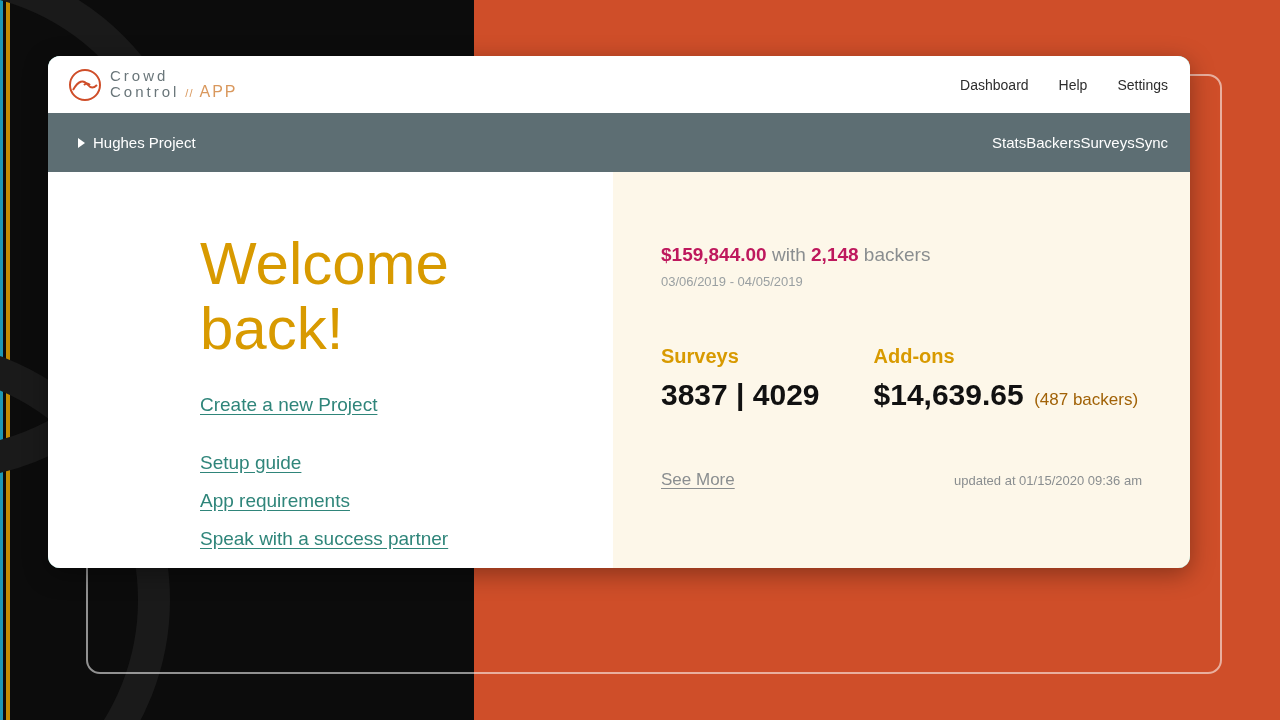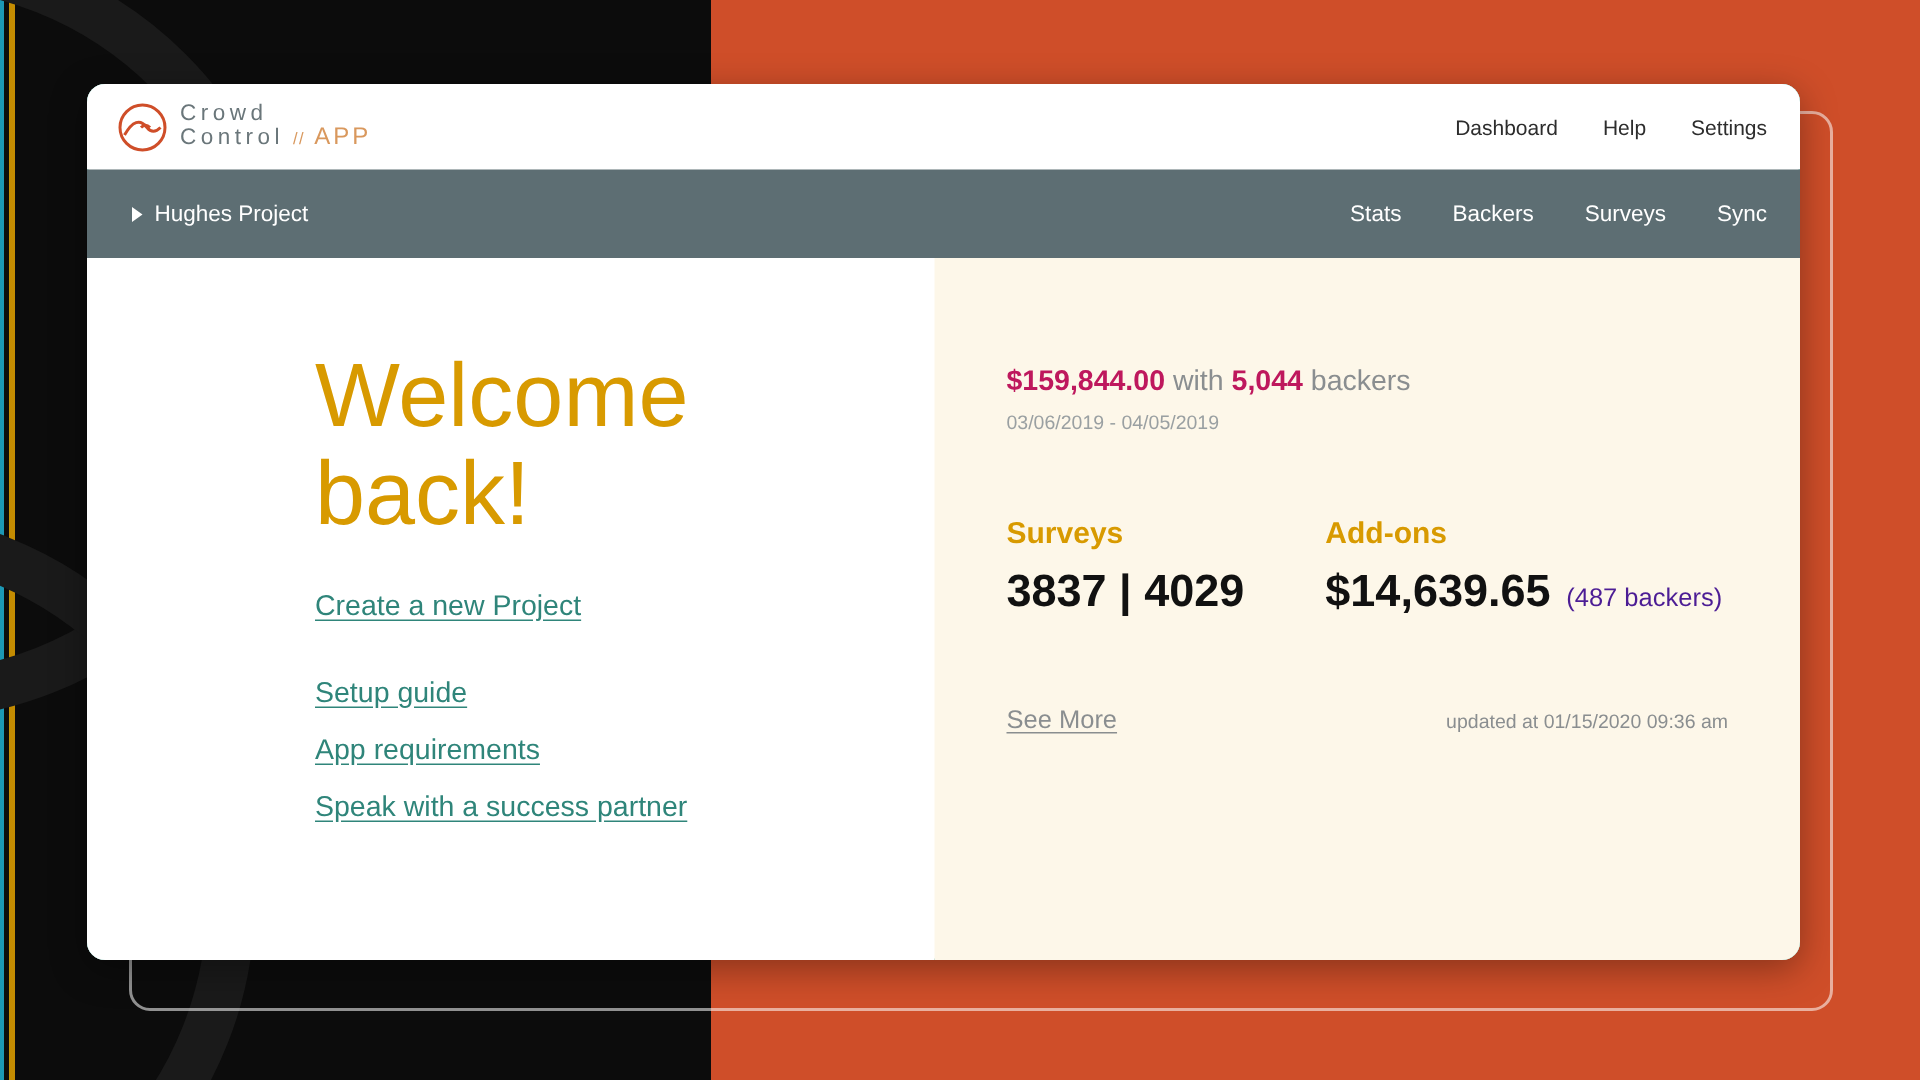--- a/index.html
+++ b/index.html
@@ -24,22 +24,22 @@
     position: absolute;
     border: 32px solid #1a1a1a;
     border-radius: 50%;
   }
   .arc1 { width: 520px; height: 520px; left: -320px; top: -40px; }
   .arc2 { width: 520px; height: 520px; left: -350px; top: 340px; }
 
   
   .card {
     position: absolute;
-    left: 58px; top: 56px;
-    width: 1142px; height: 584px;
+    left: 48px; top: 56px;
+    width: 1142px; height: 512px;
     background: #ffffff;
     border-radius: 12px;
     box-shadow: 0 6px 24px rgba(0,0,0,.35), 0 0 0 1px #49a89a inset;
     overflow: hidden;
   }
 
   
   .top {
     width: 100%; height: 57px;
     background: #fff;
@@ -60,21 +60,21 @@
 
   
   .graybar {
     height: 59px; background:#5d6e73;
     display:flex; align-items:center; justify-content:space-between;
     padding: 0 22px 0 30px;
     color:#fff;
   }
   .breadcrumb { display:flex; align-items:center; gap:8px; font-size:15px; cursor:pointer;}
   .breadcrumb .tri { width:0;height:0;border-top:5px solid transparent;border-bottom:5px solid transparent;border-left:7px solid #fff; }
-  .tabs { display:flex; gap:34px; font-size:15px; }
+  .tabs { display:flex; font-size:15px; }
   .tabs a { color:#fff; text-decoration:none; cursor:pointer; }
 
   
   .content { display:flex; height: calc(100% - 57px - 59px); }
   .left-pane  { width: 565px; padding: 60px 30px 30px 152px; background:#fff; }
   .right-pane { flex:1; background:#fdf7e9; padding: 72px 30px 30px 48px; position:relative;}
 
   .welcome { color:#d89a00; font-weight:400; font-size:60px; line-height:1.08; margin-bottom: 32px; }
 
   .linklist a {
@@ -88,21 +88,21 @@
   .linklist .row { margin-bottom: 16px; }
   .linklist .gap { height: 20px; }
 
   .moneyline { color:#8a8e90; font-size:19px; }
   .moneyline .strong { color:#be185d; font-weight:600; }
   .daterange { color:#9aa0a2; font-size:13px; margin-top:8px; }
 
   .statsrow { display:flex; gap:54px; margin-top: 56px; }
   .statblock .label { color:#d89a00; font-size:20px; font-weight:600; margin-bottom:10px;}
   .statblock .big { color:#111; font-weight:700; font-size:30px; }
-  .statblock .small { color:#4c1d95; font-size:17px; font-weight:400; margin-left:6px;}
+  .statblock .small { color:#a16207; font-size:17px; font-weight:400; margin-left:6px;}
 
   .seemore-row { margin-top: 58px; display:flex; justify-content:space-between; align-items:center; padding-right:18px;}
   .seemore { color:#8a8e90; font-size:17px; text-decoration:underline; text-underline-offset:3px; cursor:pointer;}
   .updated { color:#8a8e90; font-size:13px; }
 
   
   .ghost {
     position:absolute;
     left: 86px; top: 74px;
     width: 1136px; height: 600px;
@@ -176,21 +176,21 @@
         <div class="row"><a>Setup guide</a></div>
         <div class="row"><a>App requirements</a></div>
         <div class="row"><a>Speak with a success partner</a></div>
       </div>
     </div>
 
     <div class="right-pane">
       <div class="moneyline">
         <span class="strong">$159,844.00</span>
         <span>with</span>
-        <span class="strong">5,044</span>
+        <span class="strong">2,148</span>
         <span>backers</span>
       </div>
       <div class="daterange">03/06/2019 - 04/05/2019</div>
 
       <div class="statsrow">
         <div class="statblock">
           <div class="label">Surveys</div>
           <div class="big">3837 | 4029</div>
         </div>
         <div class="statblock">

